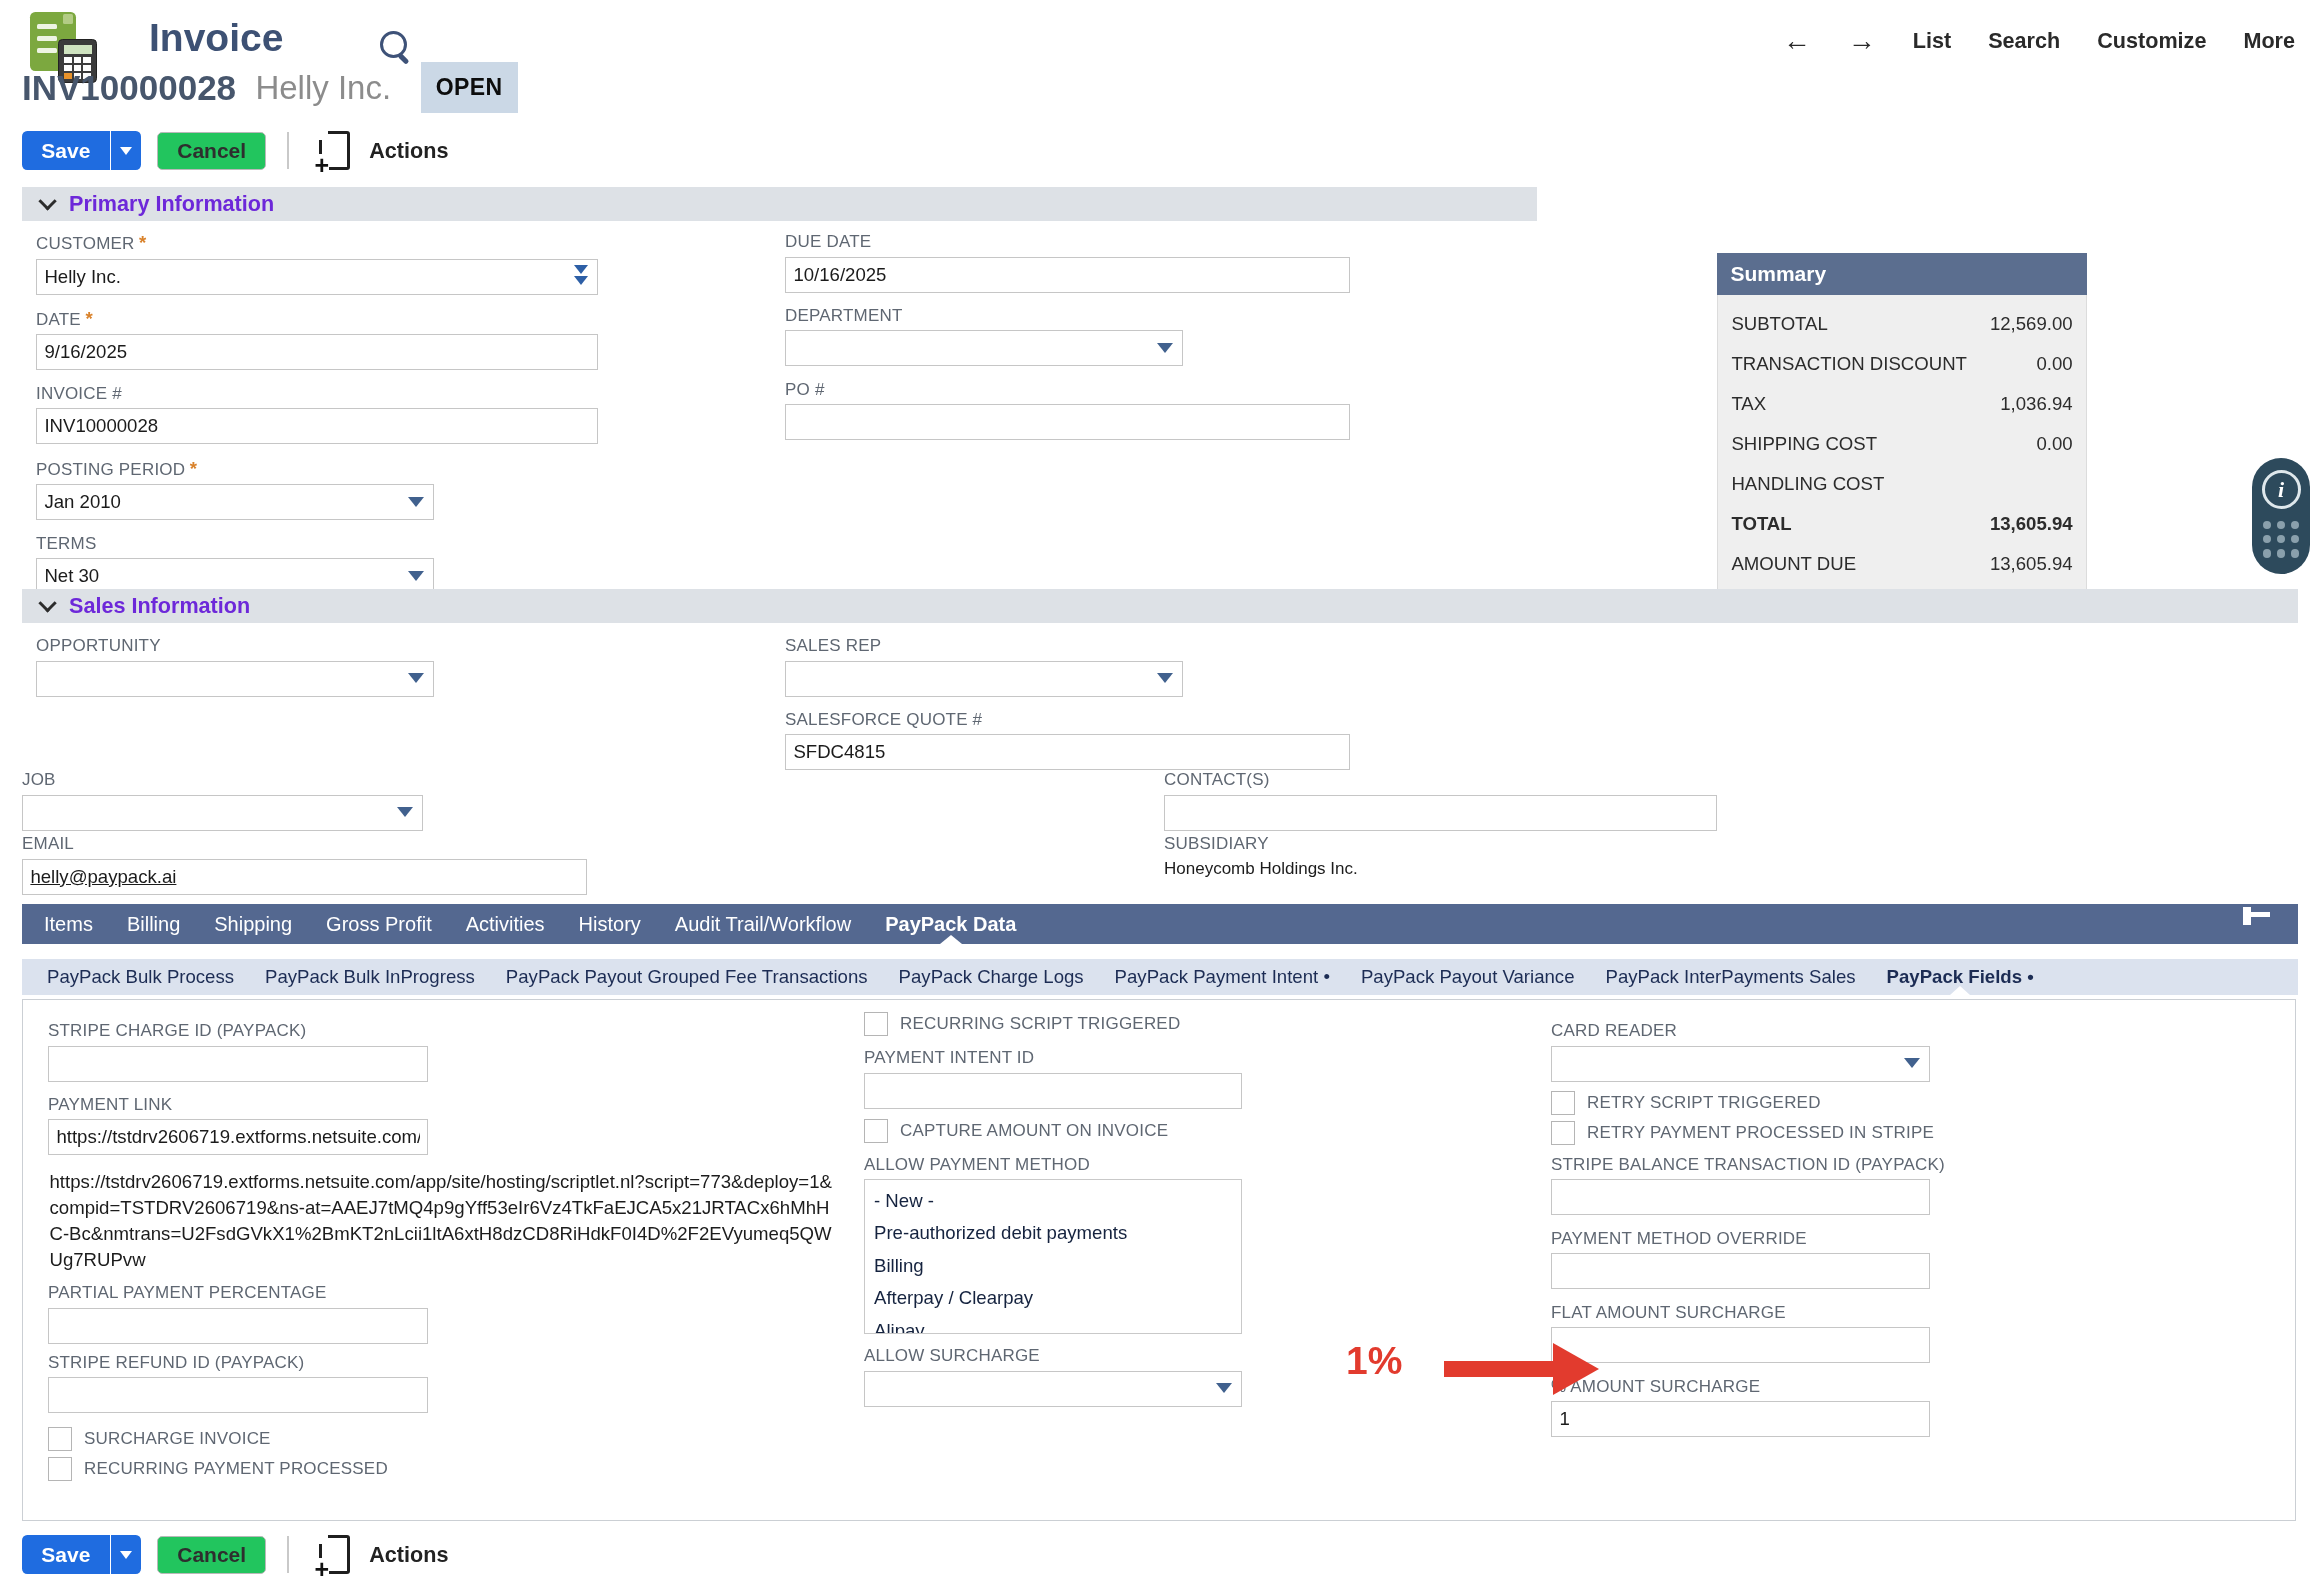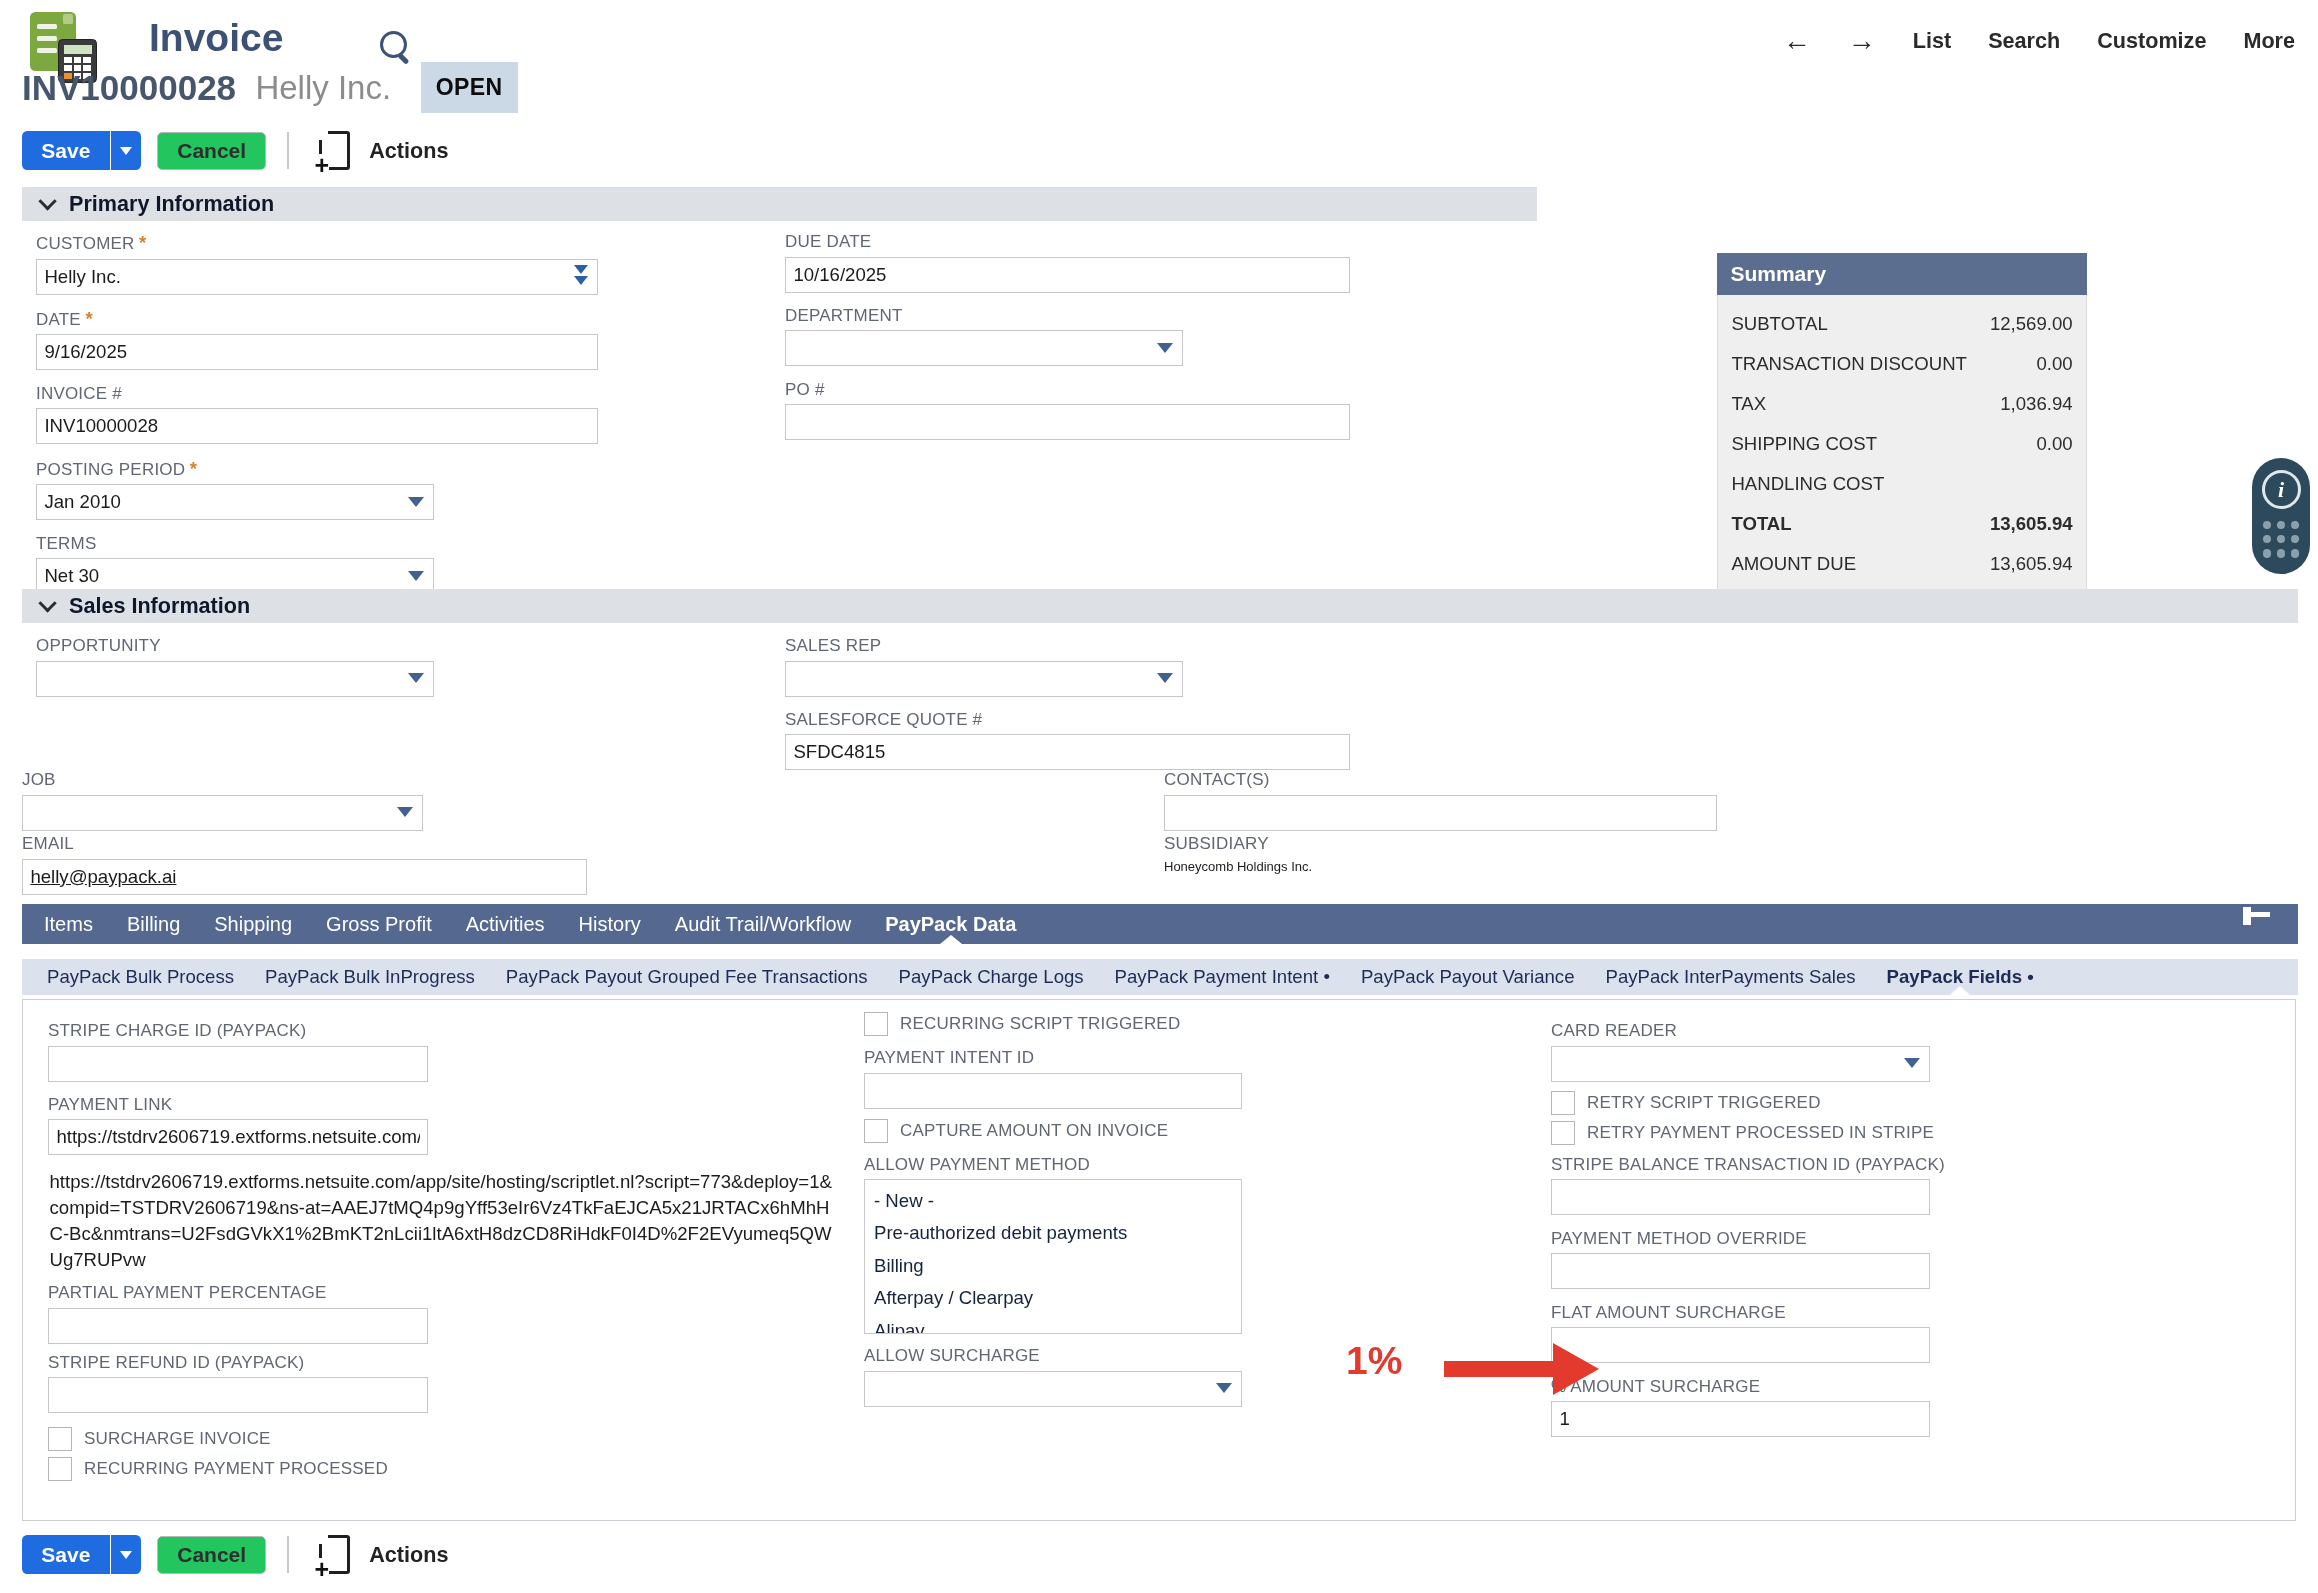--- a/index.html
+++ b/index.html
@@ -43,21 +43,21 @@
   .vdivider{width:1.5px;height:37px;background:#c9c9c9;margin-left:21px;}
   .actions-wrap{display:flex;align-items:center;gap:19.3px;margin-left:30px;}
   .actions-icon{position:relative;width:25px;height:33px;border:3px solid #1f1f1f;border-radius:3px;background:#fff;}
   .actions-icon::before{content:"";position:absolute;left:-3px;top:-3px;width:9px;height:9px;background:#fff;}
   .actions-icon::after{content:"+";position:absolute;left:-7.4px;bottom:-9px;font-size:25px;font-weight:bold;color:#111;background:#fff;line-height:22px;}
   .actions-label{font-size:21.6px;font-weight:bold;color:#222;}
 
   
   .section-bar{position:absolute;left:22px;height:34px;background:#dde1e6;display:flex;align-items:center;gap:15px;padding-left:19.3px;box-sizing:border-box;}
   .chev-down{width:9.7px;height:9.7px;border-left:3px solid #2c2c2c;border-bottom:3px solid #2c2c2c;transform:rotate(-45deg);margin-top:-4.5px;}
-  .section-title{font-size:21.6px;font-weight:bold;color:#0f172a;}
+  .section-title{font-size:21.6px;font-weight:bold;color:#6d28d9;}
 
   
   .lbl{display:block;font-size:17px;color:#5f6772;letter-spacing:0.2px;margin-bottom:4.5px;white-space:nowrap;}
   .req{color:#d9822b;font-weight:bold;font-size:18.6px;margin-left:4.5px;}
   .inp{display:block;height:36px;border:1.5px solid #c6c6c6;background:#fff;border-radius:0;
        font-family:"Liberation Sans",sans-serif;font-size:18.6px;color:#1b1b1b;padding:0 7.4px;box-sizing:border-box;outline:none;}
   .fld{margin-bottom:13.4px;}
   .combo{position:relative;}
   .combo .inp{width:100%;padding-right:33px;}
   .caret{position:absolute;right:10.4px;top:12.6px;width:0;height:0;pointer-events:none;
@@ -114,21 +114,21 @@
   .plain-link{width:785px;font-size:18.6px;line-height:26px;color:#1c1c1c;word-break:break-all;margin-left:1.5px;}
   .multiselect{width:378px;height:155px;border:1.5px solid #c9c9c9;background:#fff;padding:4.5px 0;box-sizing:border-box;overflow:hidden;}
   .ms-opt{font-size:18.6px;color:#15233f;padding:5.2px 9px;}
 
   .annotation{position:absolute;left:1323px;top:336px;width:253px;height:82px;}
   .annotation .pct{position:absolute;left:0;top:3px;font-size:39px;font-weight:bold;color:#e23b2e;}
   .annotation .shaft{position:absolute;left:98px;top:25px;width:110px;height:16.3px;background:#e23b2e;}
   .annotation .head{position:absolute;left:207px;top:7.4px;width:0;height:0;
         border-top:26px solid transparent;border-bottom:26px solid transparent;border-left:46px solid #e23b2e;}
 
-  .subsidiary-val{font-size:13px;color:#1c1c1c;margin-top:2px;}
+  .subsidiary-val{font-size:17px;color:#1c1c1c;margin-top:2px;}
 </style>
 </head>
 <body>
 
 <div class="page">
 
   <div class="app-icon">
     <div class="doc">
       <div class="fold"></div>
       <div class="dline" style="top:12px;"></div>

